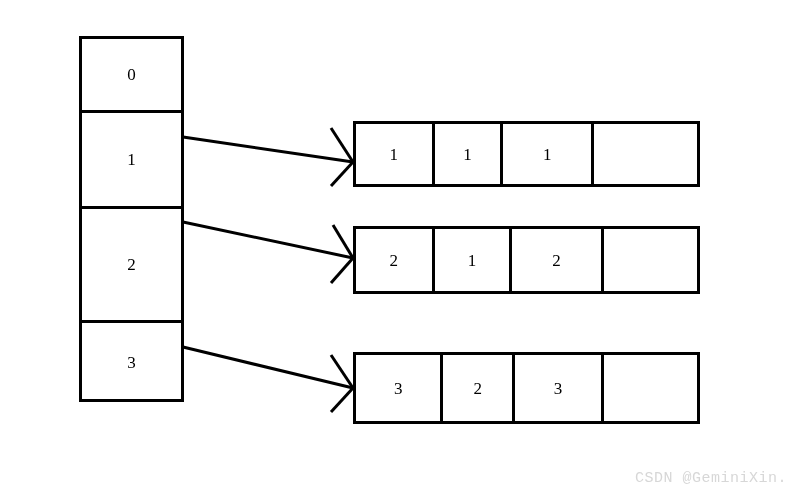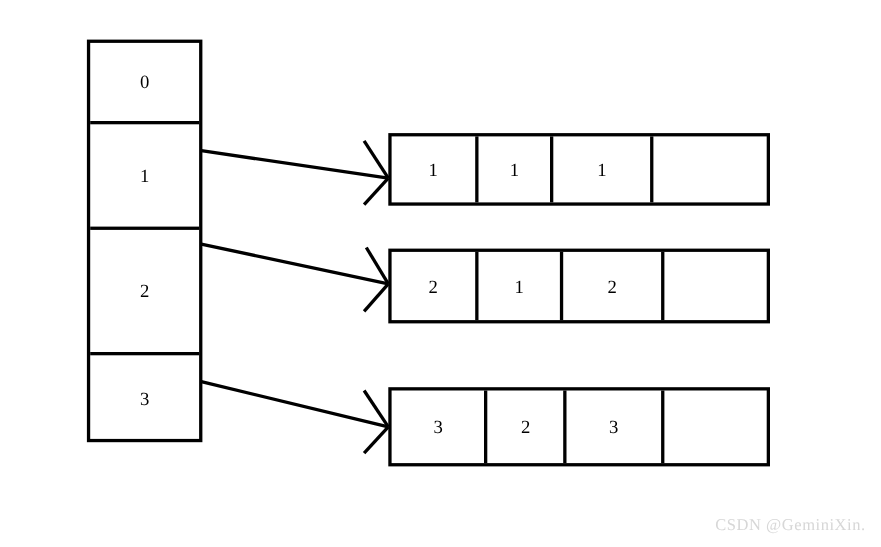--- a/index.html
+++ b/index.html
@@ -95,21 +95,21 @@
     height: 497px;
     pointer-events: none;
   }
 
   
   #watermark {
     position: absolute;
     right: 14px;
     bottom: 10px;
     color: #d7d7d7;
-    font-family: Liberation Serif, serif;
+    font-family: Liberation Mono, monospace;
     font-size: 15px;
     letter-spacing: 0.5px;
     white-space: nowrap;
   }
 </style>
 </head>
 <body>
 
 <div id="canvas">
 

